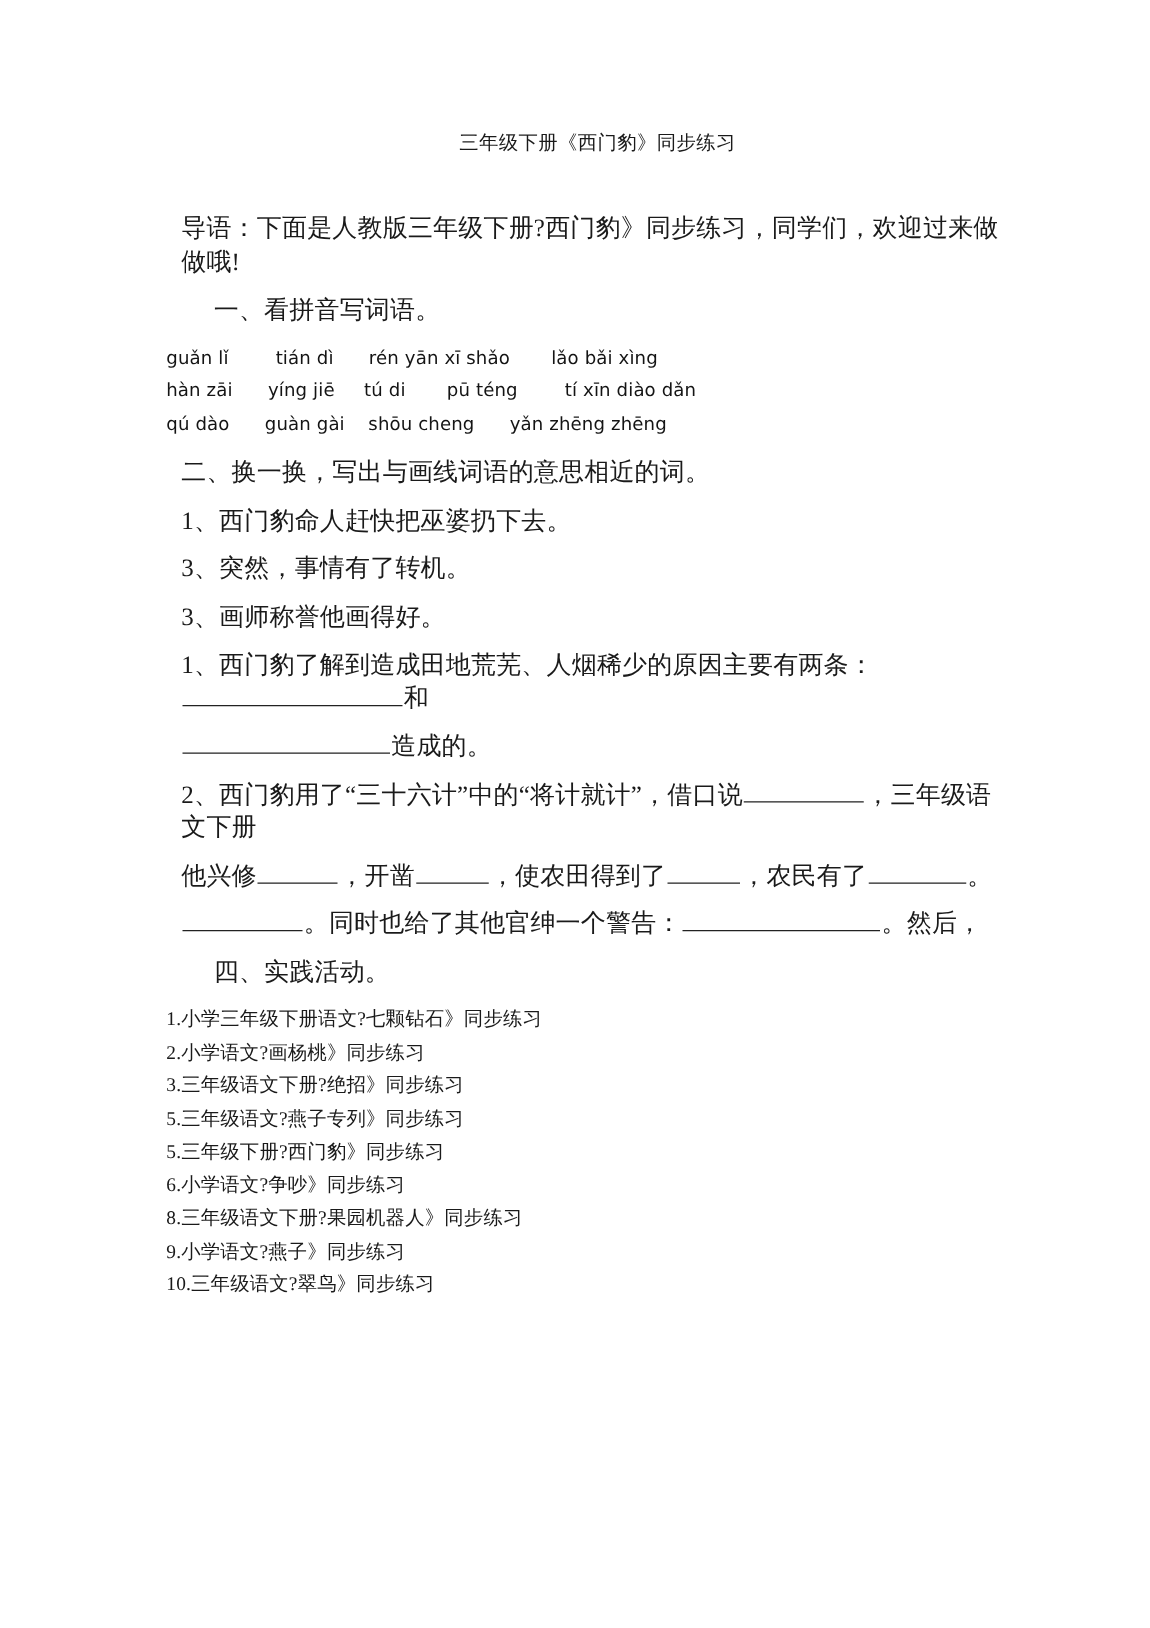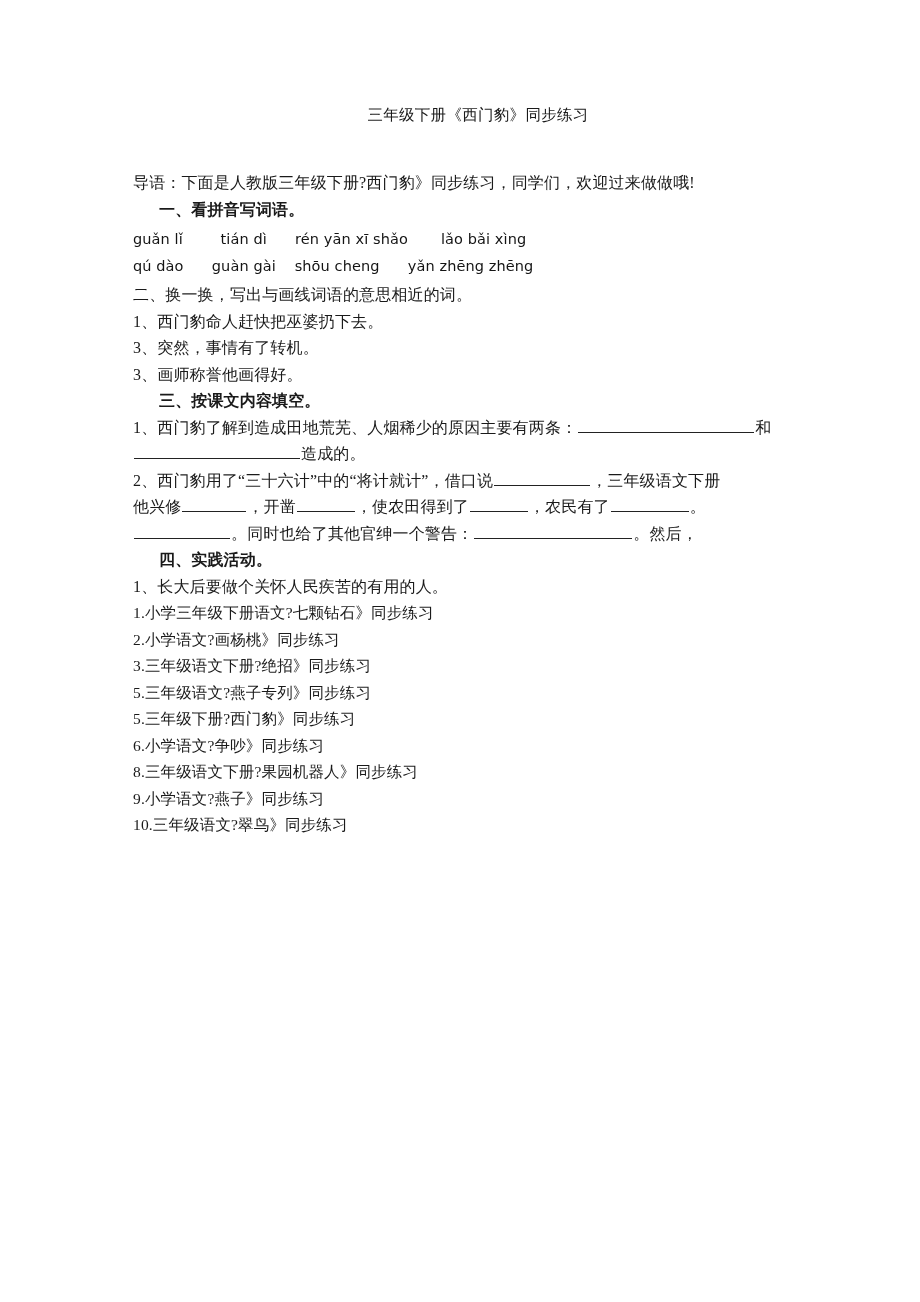--- a/index.html
+++ b/index.html
@@ -32,30 +32,29 @@
   .doc-title {
     text-align: center;
     font-size: 15.5px;
     line-height: 22px;
     letter-spacing: 0.3px;
     margin: 0 0 44px 0;
     font-weight: normal;
     font-family: "Liberation Serif", "DejaVu Serif", serif;
   }
   .para {
-    font-size: 16px;
+    font-size: 20px;
     line-height: 26.5px;
-    margin: 0;
+    margin: 12px;
     letter-spacing: 0.15px;
     white-space: pre-wrap;
     font-family: "Liberation Serif", "DejaVu Serif", serif;
   }
   .indent {
     text-indent: 26px;
-    font-weight: bold;
   }
   .pinyin-block {
     margin: 3px 0 3px 0;
   }
   .pinyin-line {
     font-family: "DejaVu Sans", "Liberation Sans", sans-serif;
     font-size: 14.5px;
     line-height: 26.5px;
     white-space: pre;
     letter-spacing: 0.1px;
@@ -94,43 +93,42 @@
   <div class="doc-body">
 
     <h1 class="doc-title">三年级下册《西门豹》同步练习</h1>
 
     <p class="para">导语：下面是人教版三年级下册?西门豹》同步练习，同学们，欢迎过来做做哦!</p>
 
     <p class="para indent">一、看拼音写词语。</p>
 
     <div class="pinyin-block">
       <p class="pinyin-line">guǎn lǐ        tián dì      rén yān xī shǎo       lǎo bǎi xìng</p>
+      <p class="pinyin-line">hàn zāi      yíng jiē     tú di       pū téng        tí xīn diào dǎn</p>
       <p class="pinyin-line">qú dào      guàn gài    shōu cheng      yǎn zhēng zhēng</p>
     </div>
 
     <p class="para">二、换一换，写出与画线词语的意思相近的词。</p>
     <p class="para">1、西门豹命人赶快把巫婆扔下去。</p>
     <p class="para">3、突然，事情有了转机。</p>
     <p class="para">3、画师称誉他画得好。</p>
 
-    <p class="para indent">三、按课文内容填空。</p>
 
     <p class="para"><span>1、西门豹了解到造成田地荒芜、人烟稀少的原因主要有两条：</span><span class="blank b-xl"></span><span>和</span></p>
 
     <p class="para"><span class="blank b-lg"></span><span>造成的。</span></p>
 
     <p class="para"><span>2、西门豹用了“三十六计”中的“将计就计”，借口说</span><span class="blank b-sm"></span><span>，三年级语文下册</span></p>
 
     <p class="para"><span>他兴修</span><span class="blank b-xs"></span><span>，开凿</span><span class="blank b-xxs"></span><span>，使农田得到了</span><span class="blank b-xxs"></span><span>，农民有了</span><span class="blank b-tiny"></span><span>。</span></p>
 
     <p class="para"><span class="blank b-sm"></span><span>。同时也给了其他官绅一个警告：</span><span class="blank b-md"></span><span>。然后，</span></p>
 
 
     <p class="para indent">四、实践活动。</p>
-    <p class="para">1、长大后要做个关怀人民疾苦的有用的人。</p>
 
     <div class="listblock">
       <p class="list-line">1.小学三年级下册语文?七颗钻石》同步练习</p>
       <p class="list-line">2.小学语文?画杨桃》同步练习</p>
       <p class="list-line">3.三年级语文下册?绝招》同步练习</p>
       <p class="list-line">5.三年级语文?燕子专列》同步练习</p>
       <p class="list-line">5.三年级下册?西门豹》同步练习</p>
       <p class="list-line">6.小学语文?争吵》同步练习</p>
       <p class="list-line">8.三年级语文下册?果园机器人》同步练习</p>
       <p class="list-line">9.小学语文?燕子》同步练习</p>

